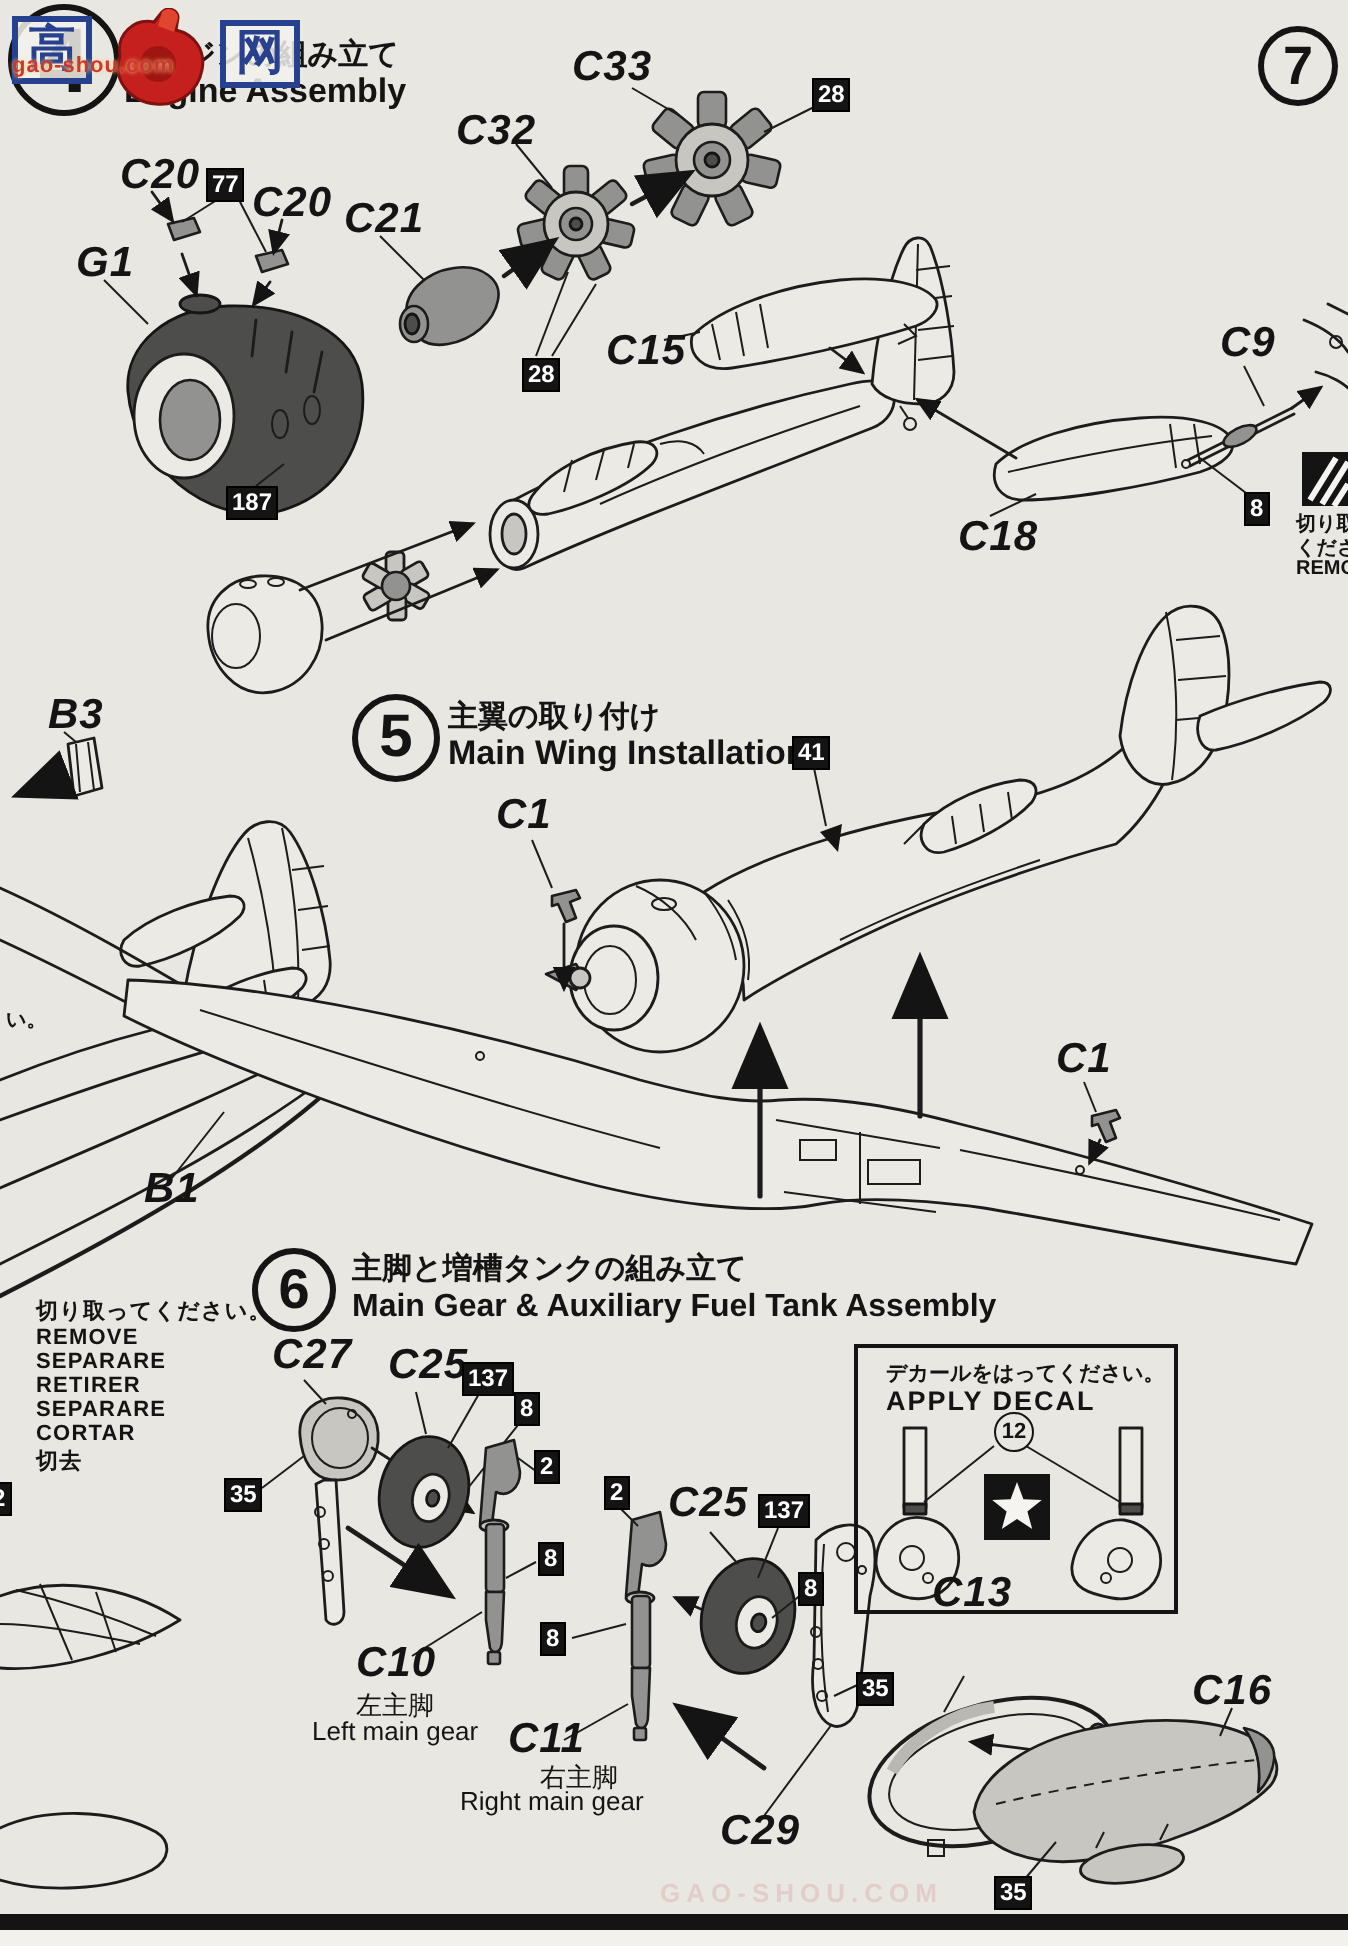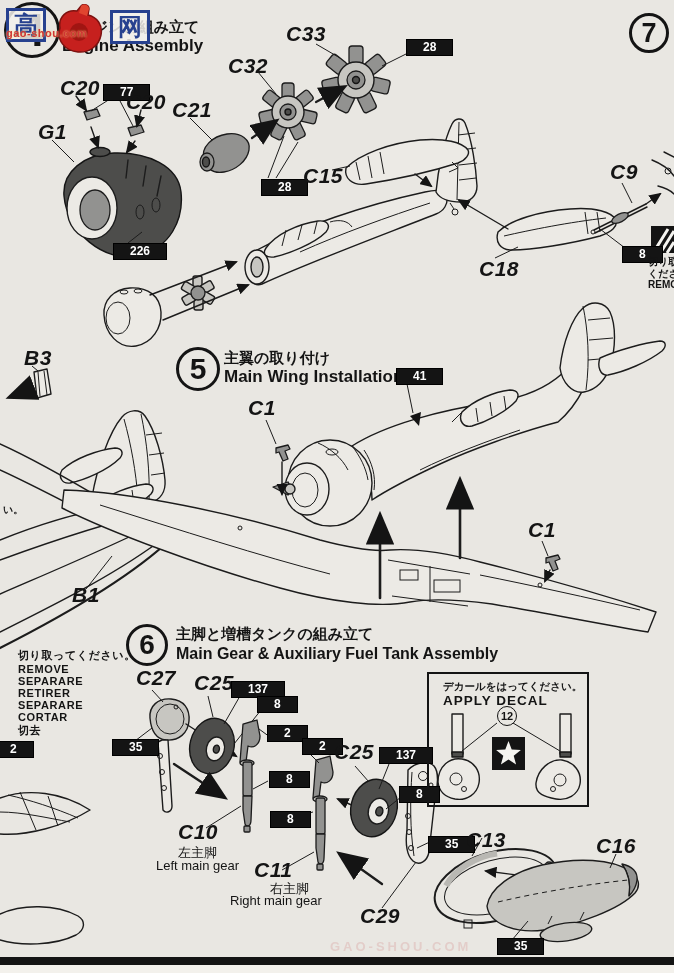--- a/index.html
+++ b/index.html
@@ -10,21 +10,21 @@
   }
   .art{position:absolute;left:0;top:0;z-index:1;}
   .ln{stroke:#1c1c1c;stroke-width:1.4;fill:none;stroke-linecap:round;stroke-linejoin:round;}
   .thin{stroke:#1c1c1c;stroke-width:1;fill:none;}
   .f-paper{fill:#eceae5;stroke:#1c1c1c;stroke-width:1.4;stroke-linejoin:round;}
   .f-light{fill:#c7c6c1;stroke:#1c1c1c;stroke-width:1.4;stroke-linejoin:round;}
   .f-mid{fill:#929290;stroke:#1c1c1c;stroke-width:1.3;stroke-linejoin:round;}
   .f-dark{fill:#4d4d4b;stroke:#151515;stroke-width:1.4;stroke-linejoin:round;}
   .f-black{fill:#141414;stroke:none;}
   .plbl{position:absolute;z-index:2;font-weight:bold;font-size:21px;letter-spacing:0.5px;white-space:nowrap;font-style:italic;}
-  .badge{position:absolute;z-index:2;background:#141414;color:#fff;font-weight:bold;font-size:12px;line-height:13px;padding:1px 16px;border:1px solid #000;white-space:nowrap;}
+  .badge{position:absolute;z-index:2;background:#141414;color:#fff;font-weight:bold;font-size:12px;line-height:13px;padding:1px 2px;border:1px solid #000;white-space:nowrap;}
   .stepc{position:absolute;z-index:2;border-radius:50%;border:3.5px solid #141414;display:flex;align-items:center;justify-content:center;font-weight:bold;}
   .title-jp{position:absolute;z-index:2;font-weight:bold;font-size:15px;white-space:nowrap;}
   .title-en{position:absolute;z-index:2;font-weight:bold;font-size:17px;white-space:nowrap;}
   .note{position:absolute;z-index:2;font-weight:bold;font-size:11px;letter-spacing:0.6px;white-space:nowrap;}
   .snote{position:absolute;z-index:2;font-weight:bold;font-size:10px;white-space:nowrap;}
   .jsub{position:absolute;z-index:2;font-weight:normal;font-size:13px;white-space:nowrap;}
   .decal-box{position:absolute;z-index:2;border:2px solid #141414;}
   .decal-jp{position:absolute;left:14px;top:6px;font-size:10.5px;font-weight:bold;white-space:nowrap;}
   .decal-en{position:absolute;left:14px;top:19px;font-size:13.5px;font-weight:bold;letter-spacing:1px;white-space:nowrap;}
   .circ12{position:absolute;left:68px;top:32px;width:18px;height:18px;border:1.5px solid #141414;border-radius:50%;font-size:11px;font-weight:bold;display:flex;align-items:center;justify-content:center;}
@@ -379,21 +379,21 @@
 
 <div class="plbl" style="left:60px;top:76px">C20</div>
 <div class="badge" style="left:103px;top:84px">77</div>
 <div class="plbl" style="left:126px;top:90px">C20</div>
 <div class="plbl" style="left:172px;top:98px">C21</div>
 <div class="plbl" style="left:38px;top:120px">G1</div>
 <div class="plbl" style="left:228px;top:54px">C32</div>
 <div class="plbl" style="left:286px;top:22px">C33</div>
 <div class="badge" style="left:406px;top:39px">28</div>
 <div class="badge" style="left:261px;top:179px">28</div>
-<div class="badge" style="left:113px;top:243px">226</div>
+<div class="badge" style="left:113px;top:243px">187</div>
 <div class="plbl" style="left:303px;top:164px">C15</div>
 <div class="plbl" style="left:479px;top:257px">C18</div>
 <div class="plbl" style="left:610px;top:160px">C9</div>
 <div class="badge" style="left:622px;top:246px">8</div>
 <div class="snote" style="left:648px;top:255px">切り取</div>
 <div class="snote" style="left:648px;top:267px">くださ</div>
 <div class="snote" style="left:648px;top:279px">REMO</div>
 
 <div class="plbl" style="left:24px;top:346px">B3</div>
 <div class="stepc" style="left:176px;top:347px;width:38px;height:38px;font-size:30px">5</div>
@@ -431,21 +431,21 @@
 <div class="badge" style="left:270px;top:811px">8</div>
 <div class="badge" style="left:-7px;top:741px">2</div>
 <div class="plbl" style="left:178px;top:820px">C10</div>
 <div class="jsub" style="left:178px;top:844px">左主脚</div>
 <div class="jsub" style="left:156px;top:858px">Left main gear</div>
 <div class="plbl" style="left:254px;top:858px">C11</div>
 <div class="jsub" style="left:270px;top:880px">右主脚</div>
 <div class="jsub" style="left:230px;top:893px">Right main gear</div>
 <div class="plbl" style="left:360px;top:904px">C29</div>
 <div class="badge" style="left:428px;top:836px">35</div>
-<div class="plbl" style="left:466px;top:828px">C13</div>
+<div class="plbl" style="left:466px;top:785px">C13</div>
 <div class="plbl" style="left:596px;top:834px">C16</div>
 <div class="badge" style="left:497px;top:938px">35</div>
 
 <div class="decal-box" style="left:427px;top:672px;width:158px;height:131px">
   <div class="decal-jp">デカールをはってください。</div>
   <div class="decal-en">APPLY DECAL</div>
   <div class="circ12">12</div>
 </div>
 
 <div class="faintwm" style="left:330px;top:939px">gao-shou.com</div>

